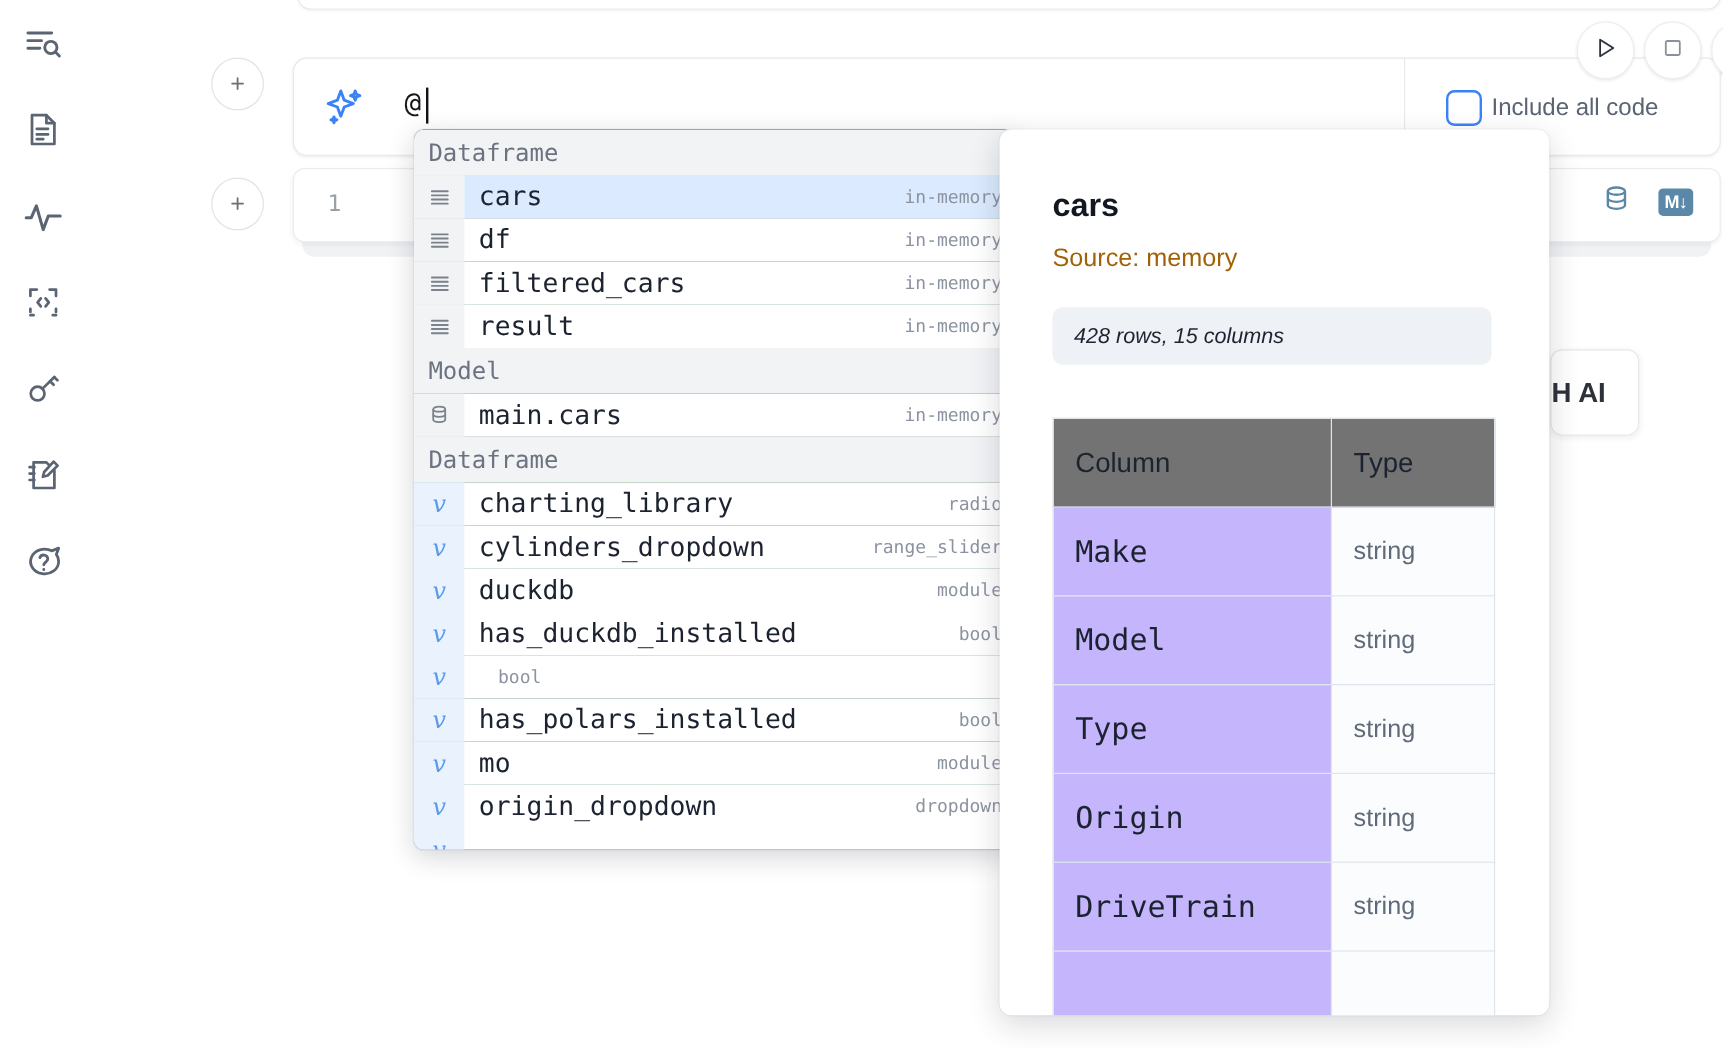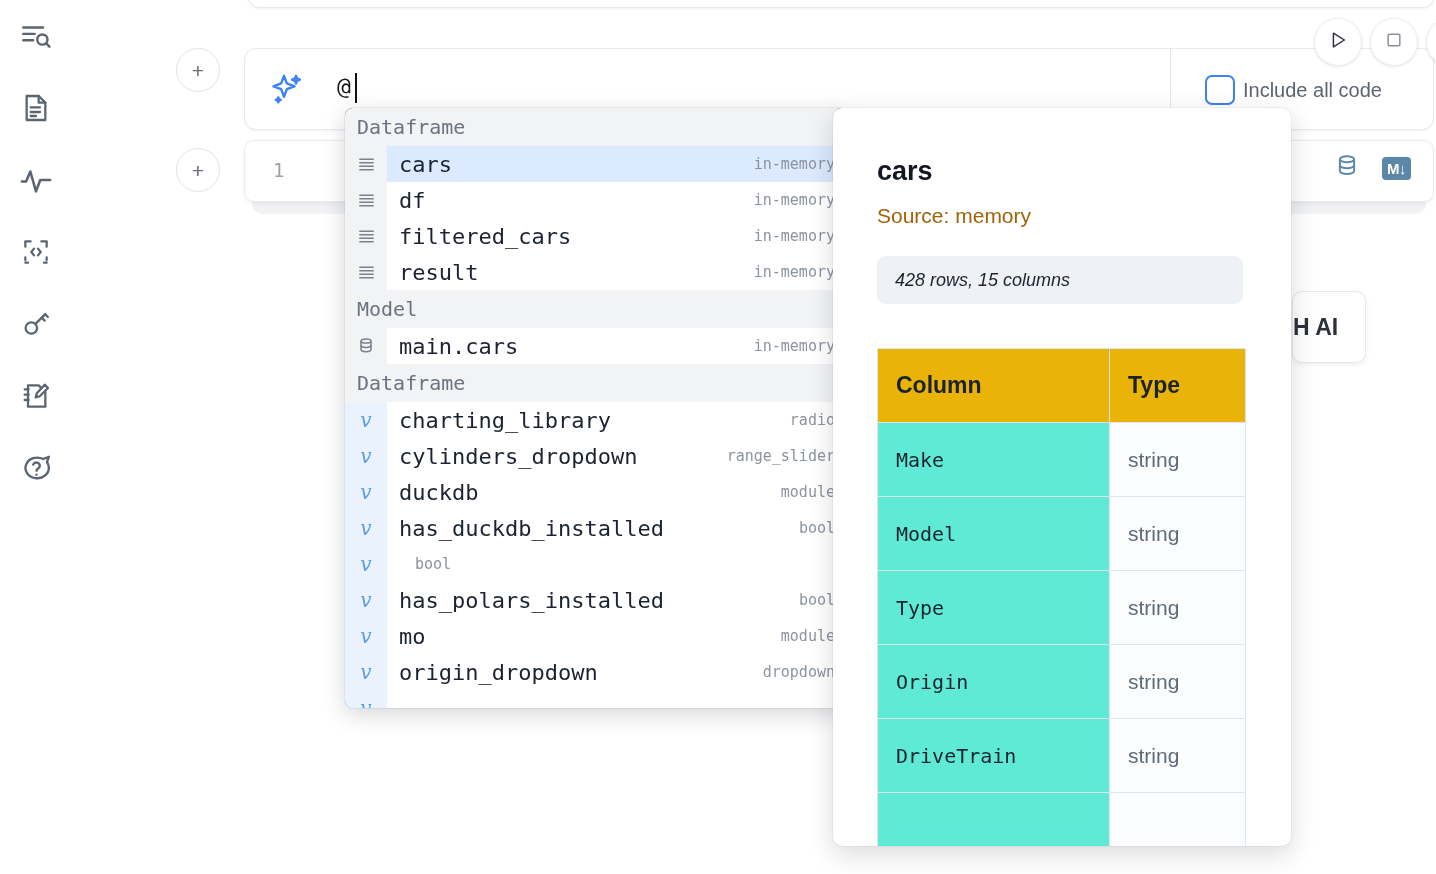--- a/index.html
+++ b/index.html
@@ -155,22 +155,22 @@
     display: flex; align-items: center; padding-left: 18px;
     font-size: 18px; color: #1d2430; font-style: italic;
   }
   .doc-table {
     position: absolute; left: 44px; top: 240px; width: 368px;
     border-collapse: collapse; table-layout: fixed;
   }
   .doc-table th, .doc-table td {
     border: 1px solid #dfe5ec; text-align: left; padding: 0 0 0 18px; height: 74px;
   }
-  .doc-table th { background: #eab308; font-weight: bold; font-size: 23px; color: #1b2330; }
-  .doc-table td.col { background: #5eead4; font-family: "DejaVu Sans Mono", monospace; font-size: 20px; color: #1b2330; }
+  .doc-table th { background: #737373; font-weight: normal; font-size: 23px; color: #1b2330; }
+  .doc-table td.col { background: #c4b5fd; font-family: "DejaVu Sans Mono", monospace; font-size: 25px; color: #1b2330; }
   .doc-table td.typ { background: #fbfcfd; font-size: 21px; color: #5f6b7a; }
   .doc-table col.c1 { width: 232px; } .doc-table col.c2 { width: 136px; }
 </style>
 </head>
 <body>
 
 <div id="root">
 
   <div class="rail">
     <div class="rail-item" style="top:14px;">

